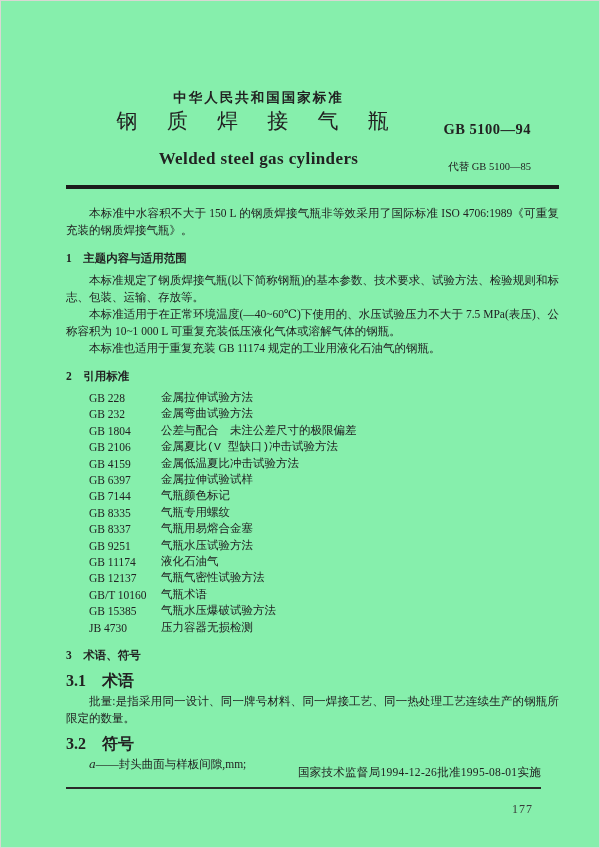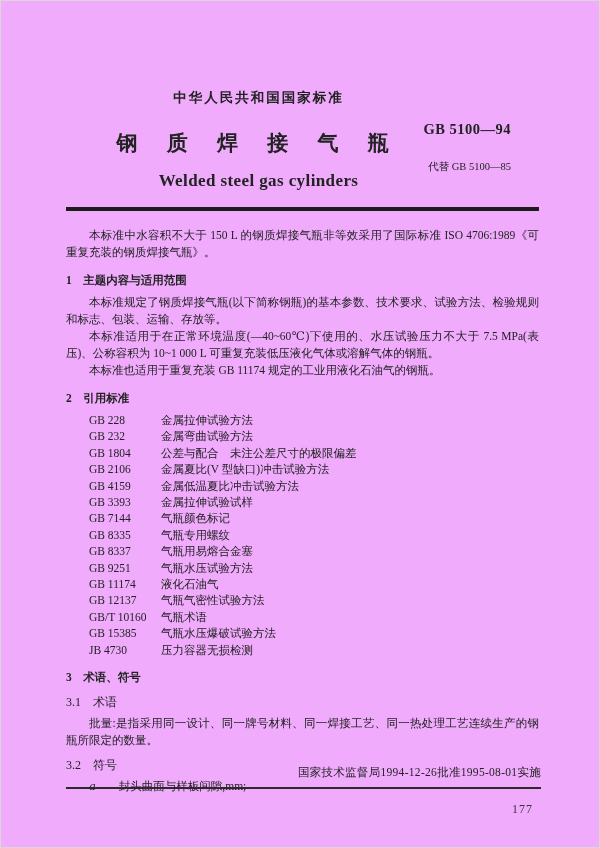--- a/index.html
+++ b/index.html
@@ -6,40 +6,39 @@
   html, body { margin: 0; padding: 0; }
   body {
     width: 600px; height: 848px;
     background: #f2f1ee;
     font-family: "Liberation Serif", "DejaVu Serif", serif;
     color: #222;
   }
   .page {
     position: relative;
     width: 600px; height: 848px;
-    background: #f0abfc;
+    background: #86efac;
     border: 1px solid #d9d8d3;
-    padding: 88px 60px 20px 65px;
+    padding: 88px 40px 20px 65px;
     overflow: hidden;
   }
   
   .header { position: relative; }
   .header-left {
     width: 385px;
     text-align: center;
   }
   .std-type {
     font-size: 13.5px;
     font-weight: bold;
     letter-spacing: 2px;
   }
   .std-title {
-    margin-top: 22px;
     font-size: 21px;
-    font-weight: bold;
+    font-weight: normal;
     letter-spacing: 12px;
     white-space: nowrap;
   }
   .std-title-en {
     margin-top: 14px;
     font-size: 17px;
     font-weight: bold;
     letter-spacing: 0.4px;
   }
   .header-right {
@@ -68,36 +67,36 @@
     line-height: 17px;
     text-align: justify;
   }
   .para { text-indent: 2em; margin: 0; }
   .sec-heading {
     font-weight: bold;
     margin: 11px 0 5px 0;
     font-size: 11.5px;
   }
   .sub-heading {
-    font-weight: normal;
+    font-weight: bold;
     margin: 8px 0 4px 0;
-    font-size: 12px;
+    font-size: 16px;
   }
   .ref-list { margin: 2px 0 0 0; }
   .ref-row {
     display: flex;
     margin-left: 23px;
     line-height: 16.4px;
     justify-content: space-between;
   }
   .ref-code {
     flex: 0 0 72px;
     white-space: nowrap;
   }
-  .ref-title { flex: 1; }
+  .ref-title { flex: 1; font-family: Liberation Mono, monospace; }
   .symbol-line {
     margin-left: 23px;
   }
   .symbol-line i { font-style: italic; font-family: "DejaVu Serif", serif; }
   
   .footer {
     position: absolute;
     left: 65px; right: 58px;
     bottom: 58px;
   }
@@ -164,21 +163,21 @@
         </div>
       <div class="ref-row">
           <span class="ref-code">GB 2106</span>
           <span class="ref-title">金属夏比(V 型缺口)冲击试验方法</span>
         </div>
       <div class="ref-row">
           <span class="ref-code">GB 4159</span>
           <span class="ref-title">金属低温夏比冲击试验方法</span>
         </div>
       <div class="ref-row">
-          <span class="ref-code">GB 3393</span>
+          <span class="ref-code">GB 6397</span>
           <span class="ref-title">金属拉伸试验试样</span>
         </div>
       <div class="ref-row">
           <span class="ref-code">GB 7144</span>
           <span class="ref-title">气瓶颜色标记</span>
         </div>
       <div class="ref-row">
           <span class="ref-code">GB 8335</span>
           <span class="ref-title">气瓶专用螺纹</span>
         </div>

